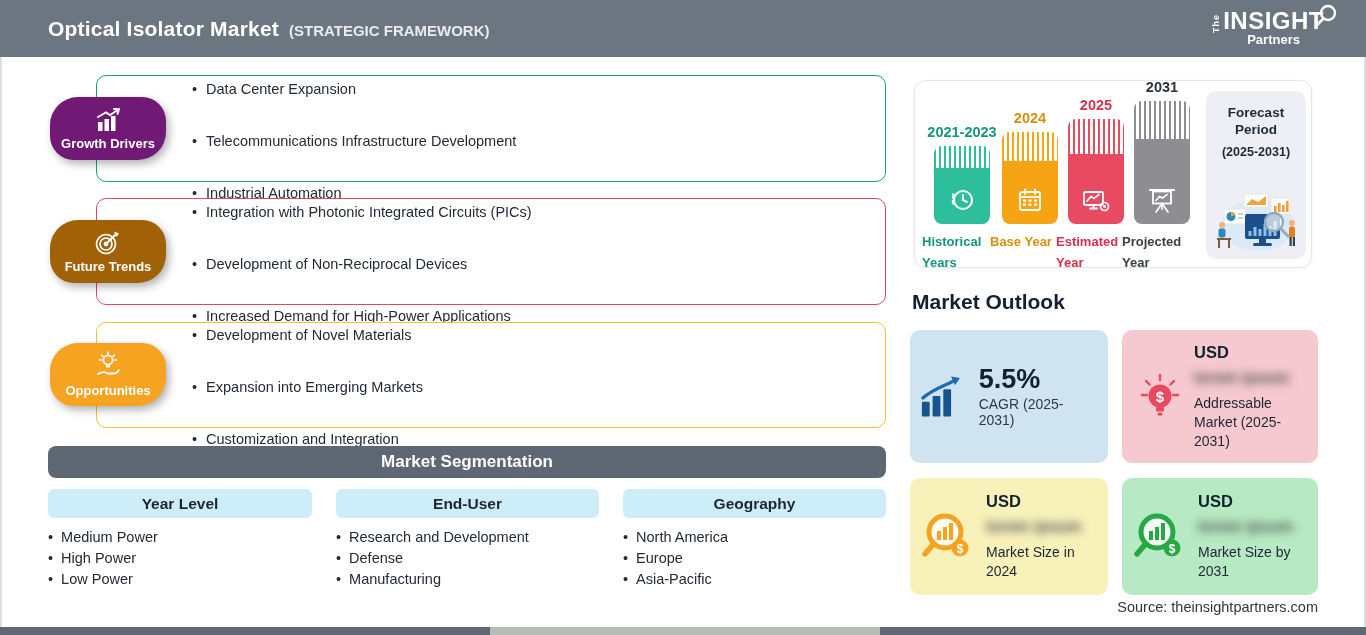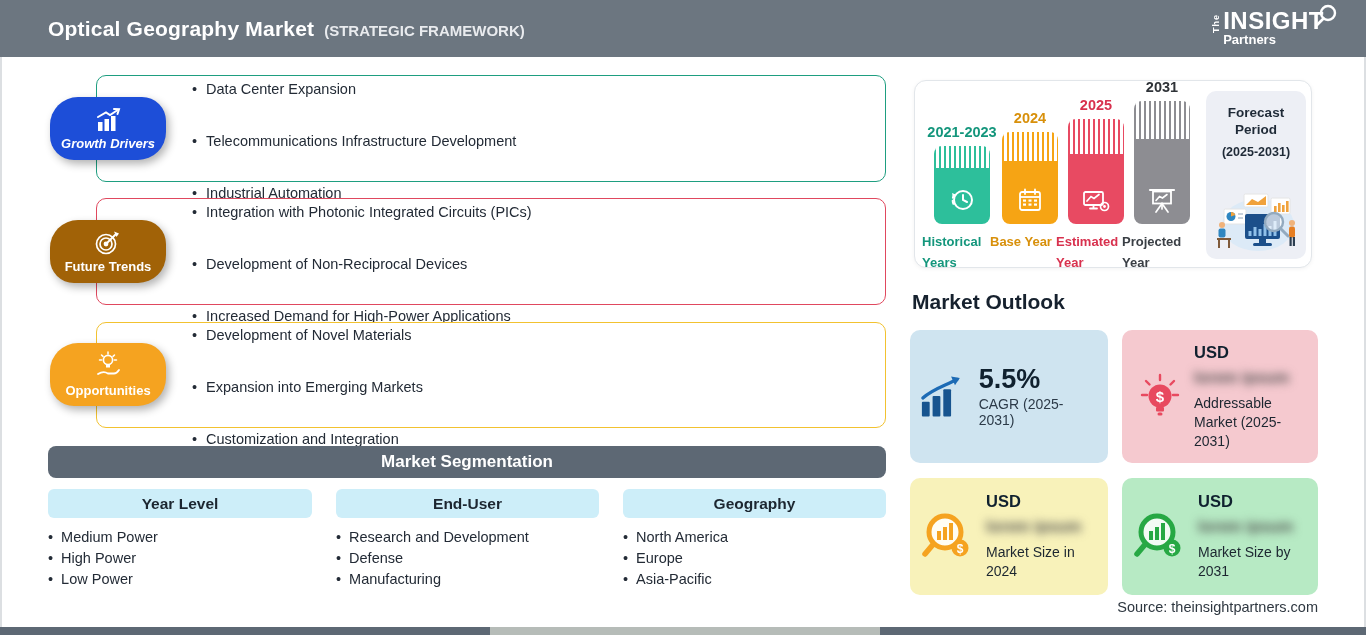--- a/index.html
+++ b/index.html
@@ -8,21 +8,21 @@
 
   
   .header { position:absolute; top:0; left:0; width:1366px; height:57px; background:#6c7680;
             display:flex; align-items:center; justify-content:space-between; padding:0 28px 0 48px; }
   .title-wrap { display:flex; align-items:baseline; gap:10px; }
   .page-title { color:#fff; font-size:21px; font-weight:bold; letter-spacing:.2px; }
   .page-subtitle { color:#e9ebee; font-size:15px; font-weight:600; }
   .logo { position:relative; display:flex; align-items:flex-start; color:#fff; padding-right:14px; }
   .logo-the { writing-mode:vertical-rl; transform:rotate(180deg); font-size:9px; font-weight:bold;
               letter-spacing:1px; margin:4px 2px 0 0; }
-  .logo-main { display:flex; flex-direction:column; align-items:flex-start; }
+  .logo-main { display:flex; flex-direction:column; align-items:center; }
   .logo-insight { font-size:24px; font-weight:bold; letter-spacing:.5px; line-height:22px; }
   .logo-partners { font-size:13px; font-weight:bold; margin-top:0; }
   .logo-lens { position:absolute; right:-2px; top:-6px; }
 
   
   .frame-left, .frame-right { position:absolute; top:57px; bottom:8px; width:2px; background:#dcdfe2; }
   .frame-left { left:0; } .frame-right { right:0; }
 
   
   .fw-box { position:absolute; left:96px; width:790px; background:#fff; border-radius:10px; }
@@ -30,21 +30,21 @@
   .fw-box.s1 { top:198px; height:107px; border:1.6px solid #e0485e; }
   .fw-box.s2 { top:322px; height:106px; border:1.6px solid #f2c230; }
   .fw-list { height:100%; display:flex; flex-direction:column; justify-content:center; gap:12px;
              list-style:none; padding-left:95px; }
   .fw-item { font-size:14.5px; color:#232b36;margin-top:24px; }
   .fw-item::before { content:"•"; margin-right:9px; }
 
   .fw-badge { position:absolute; left:50px; width:116px; height:63px; border-radius:28px 24px 28px 24px;
               display:flex; flex-direction:column; align-items:center; justify-content:center; gap:2px;
               color:#fff; font-weight:bold; font-size:13px; box-shadow:3px 4px 8px rgba(0,0,0,.3); z-index:3; }
-  .fw-badge.b0 { top:97px;  background:#1d4ed8;font-style:italic; }
+  .fw-badge.b0 { top:97px;  background:#701a75; }
   .fw-badge.b1 { top:220px; background:#a16207; }
   .fw-badge.b2 { top:343px; background:#f5a320; }
 
   
   .seg-bar { position:absolute; left:48px; top:446px; width:838px; height:32px; background:#5d6874;
              border-radius:8px; color:#fff; font-weight:bold; font-size:17px;
              display:flex; align-items:center; justify-content:center; }
   .seg-col { position:absolute; top:489px; width:264px; }
   .seg-col.c0 { left:48px; } .seg-col.c1 { left:336px; width:263px; } .seg-col.c2 { left:623px; width:263px; }
   .seg-chip { height:29px; background:#cdeef9; border-radius:6px; display:flex; align-items:center;
@@ -109,21 +109,21 @@
   .bb-light-mid  { left:490px; width:390px; background:#b6bcb8; }
   .bb-dark-right { left:880px; width:486px; background:#5d6874; }
 </style>
 </head>
 <body>
 
 <div class="canvas">
 
   <div class="header">
     <div class="title-wrap">
-      <span class="page-title">Optical Geography Market</span>
+      <span class="page-title">Optical Isolator Market</span>
       <span class="page-subtitle">(STRATEGIC FRAMEWORK)</span>
     </div>
     <div class="logo">
       <span class="logo-the">The</span>
       <div class="logo-main">
         <span class="logo-insight">INSIGHT</span>
         <span class="logo-partners">Partners</span>
       </div>
       <svg class="logo-lens" width="26" height="26" viewBox="0 0 26 26">
         <circle cx="14" cy="9" r="7" fill="none" stroke="#fff" stroke-width="2.4"></circle>

